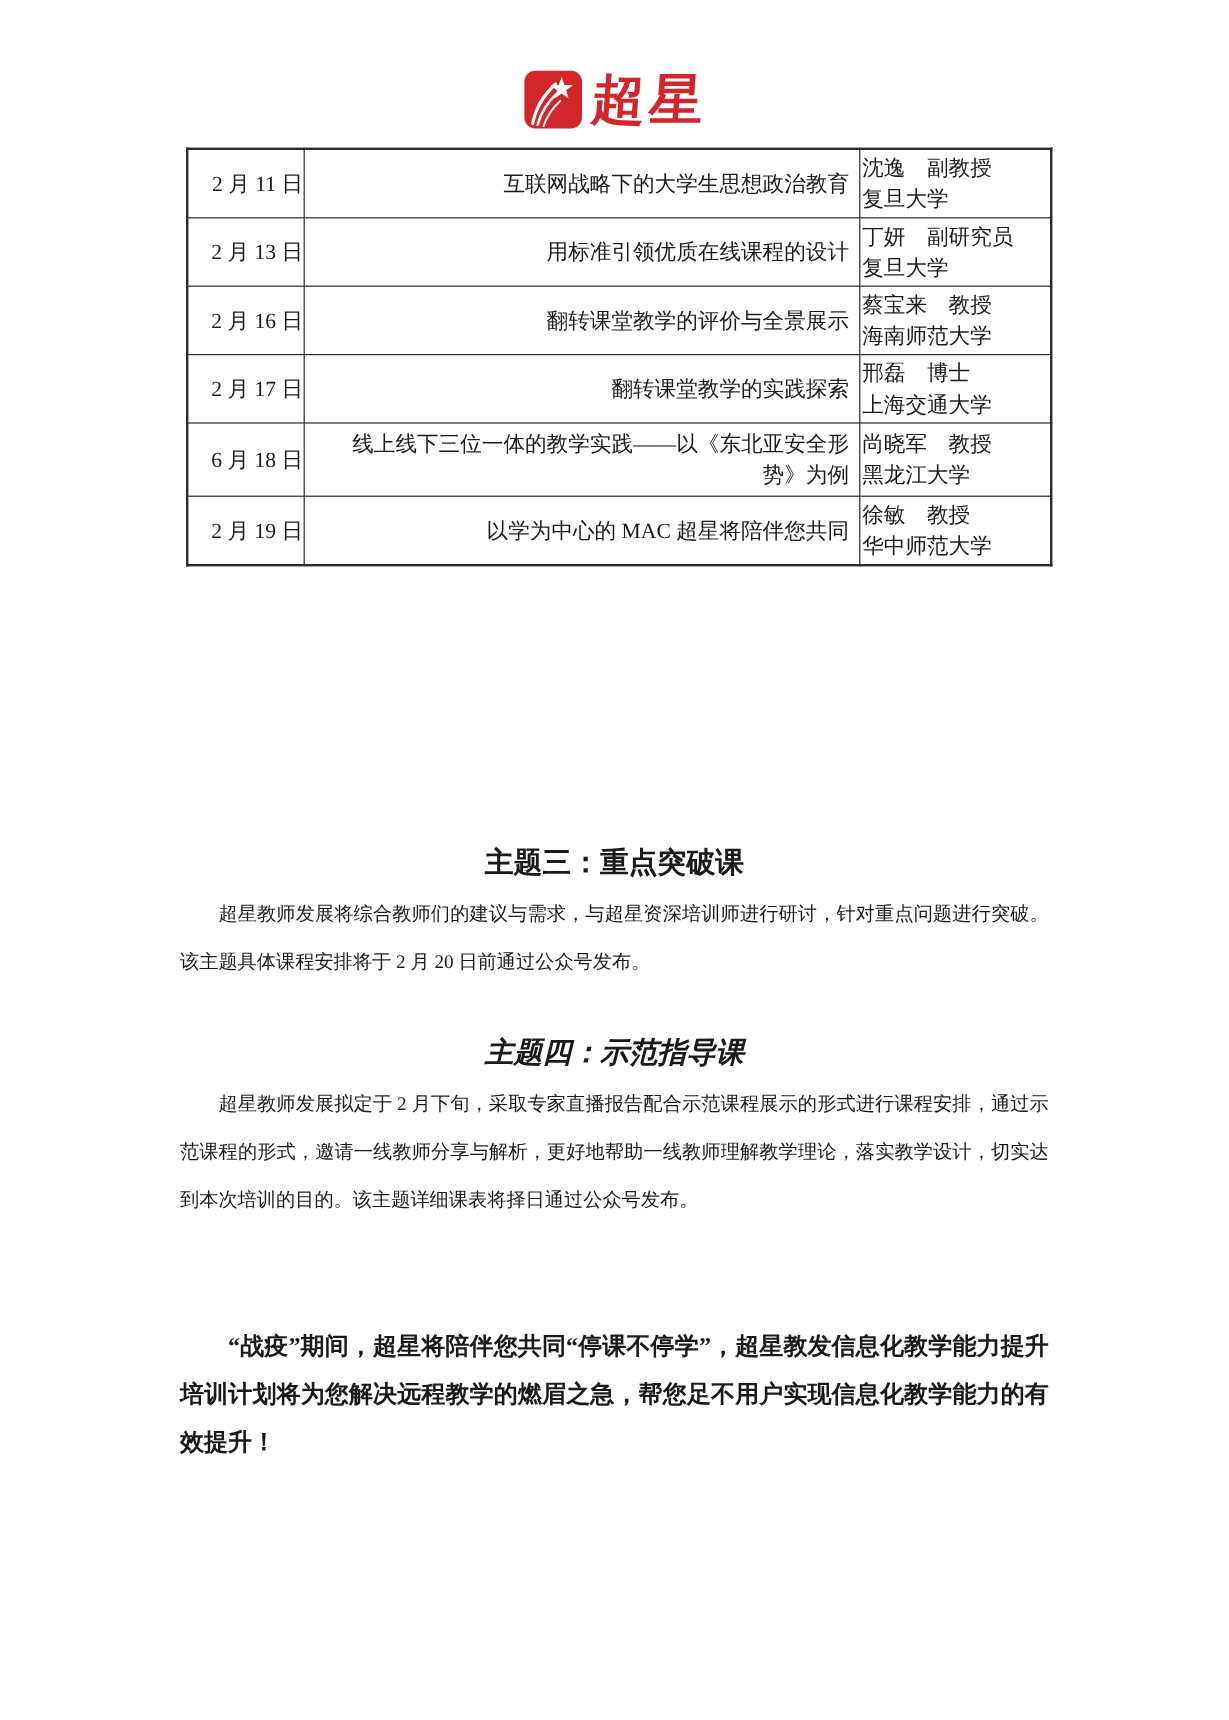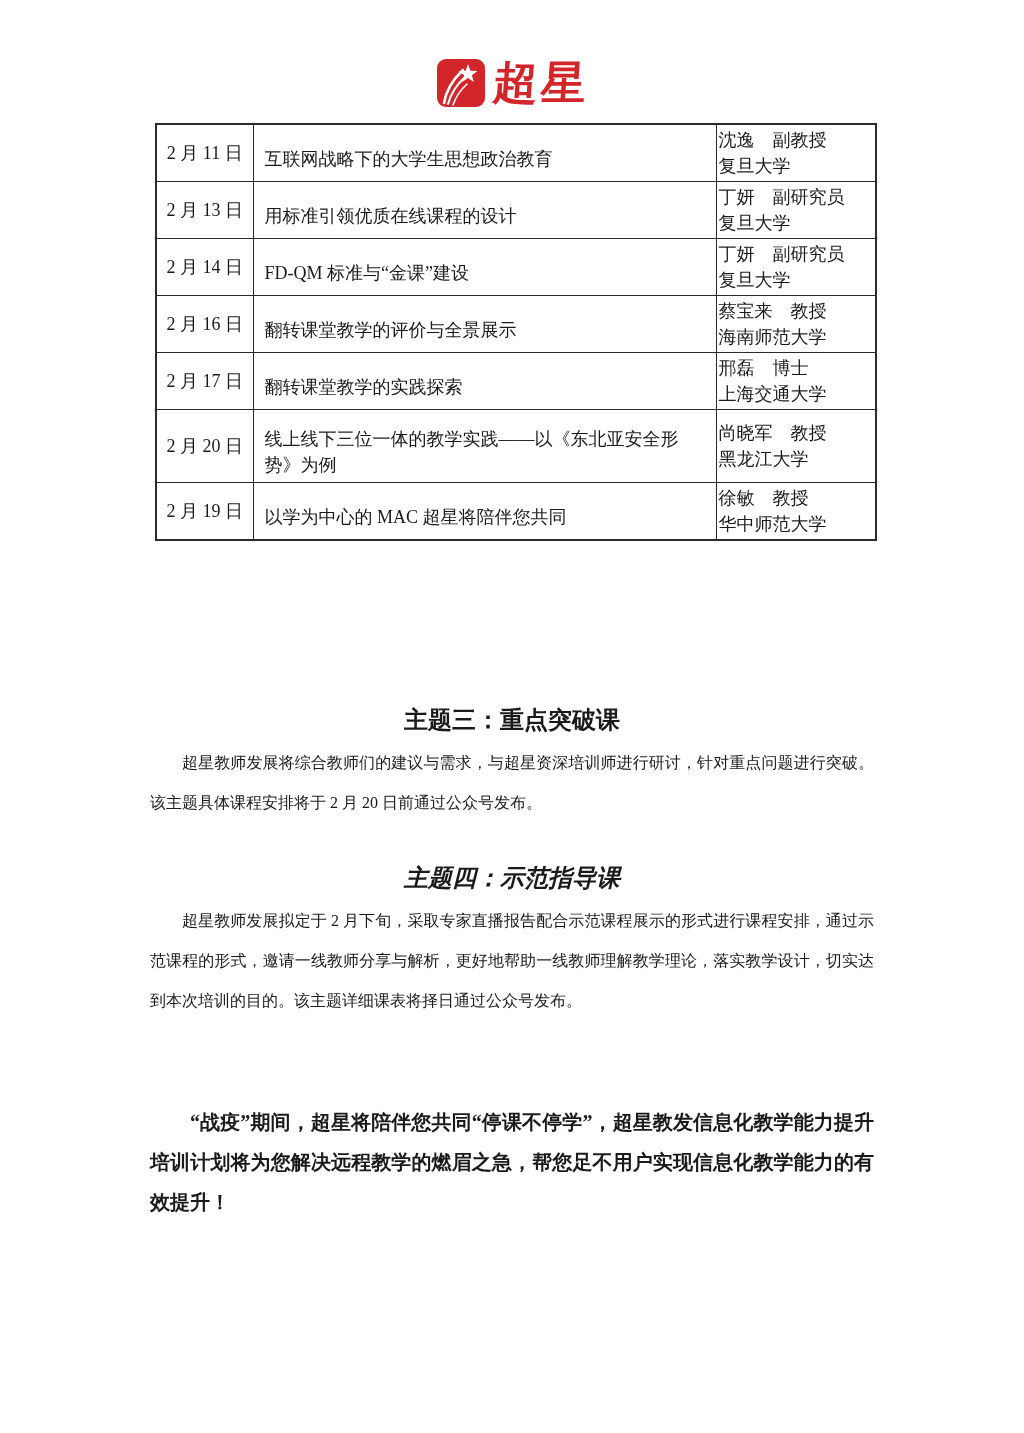--- a/index.html
+++ b/index.html
@@ -47,22 +47,22 @@
     border-collapse: collapse;
     table-layout: fixed;
   }
   table.schedule { border: 2px solid #2a2a2a; }
   table.schedule td {
     border: 1px solid #2a2a2a;
     font-size: 18px;
     height: 54px;
     vertical-align: middle;
   }
-  td.c-date   { width: 97px;  text-align: center; }
-  td.c-course { width: 463px; text-align: left; padding: 16px 8px 4px 11px; line-height: 26px; }
+  td.c-date   { width: 97px;  text-align: right; }
+  td.c-course { width: 463px; text-align: right; padding: 4px 8px 4px 11px; line-height: 26px; }
   td.c-inst   { width: 160px; text-align: left; line-height: 26px; padding: 2px 2px; }
   .inst-name, .inst-aff { display: block; }
 
   
   .textflow {
     position: absolute;
     top: 668px;
     left: 150px;
     width: 724px;
   }
@@ -118,45 +118,37 @@
       </tr>
       <tr>
         <td class="c-date">2 月 13 日</td>
         <td class="c-course">用标准引领优质在线课程的设计</td>
         <td class="c-inst">
           <span class="inst-name">丁妍　副研究员</span>
           <span class="inst-aff">复旦大学</span>
         </td>
       </tr>
       <tr>
-        <td class="c-date">2 月 14 日</td>
-        <td class="c-course">FD-QM 标准与“金课”建设</td>
-        <td class="c-inst">
-          <span class="inst-name">丁妍　副研究员</span>
-          <span class="inst-aff">复旦大学</span>
-        </td>
-      </tr>
-      <tr>
         <td class="c-date">2 月 16 日</td>
         <td class="c-course">翻转课堂教学的评价与全景展示</td>
         <td class="c-inst">
           <span class="inst-name">蔡宝来　教授</span>
           <span class="inst-aff">海南师范大学</span>
         </td>
       </tr>
       <tr>
         <td class="c-date">2 月 17 日</td>
         <td class="c-course">翻转课堂教学的实践探索</td>
         <td class="c-inst">
           <span class="inst-name">邢磊　博士</span>
           <span class="inst-aff">上海交通大学</span>
         </td>
       </tr>
       <tr>
-        <td class="c-date">2 月 20 日</td>
+        <td class="c-date">6 月 18 日</td>
         <td class="c-course">线上线下三位一体的教学实践——以《东北亚安全形势》为例</td>
         <td class="c-inst">
           <span class="inst-name">尚晓军　教授</span>
           <span class="inst-aff">黑龙江大学</span>
         </td>
       </tr>
       <tr>
         <td class="c-date">2 月 19 日</td>
         <td class="c-course">以学为中心的 MAC 超星将陪伴您共同</td>
         <td class="c-inst">

